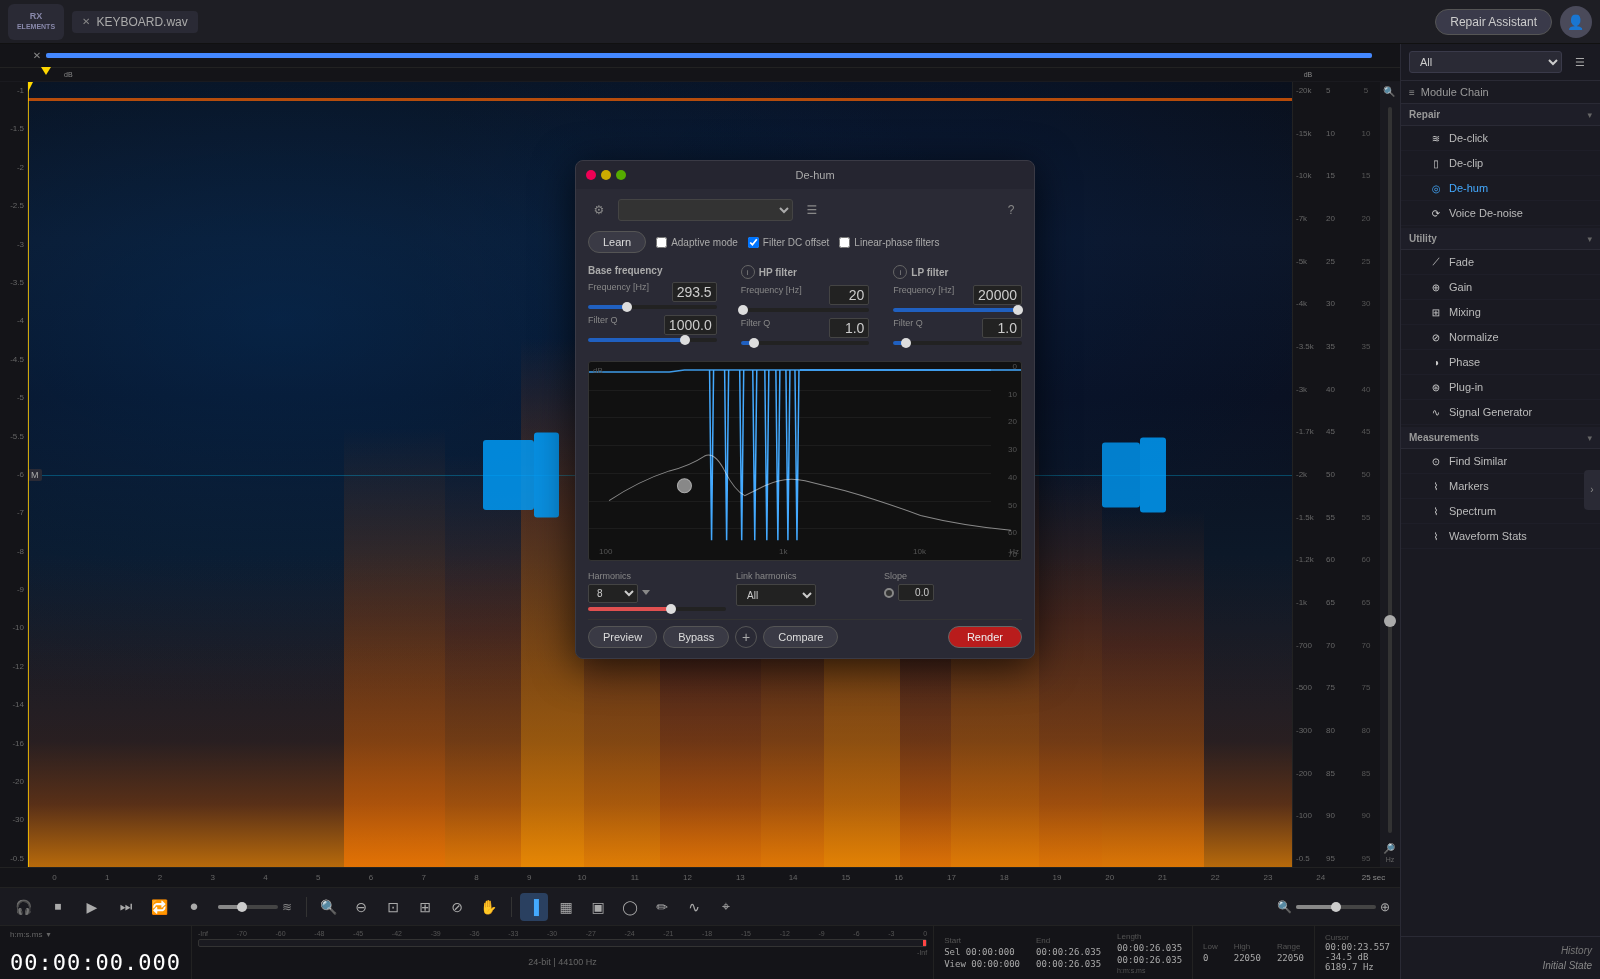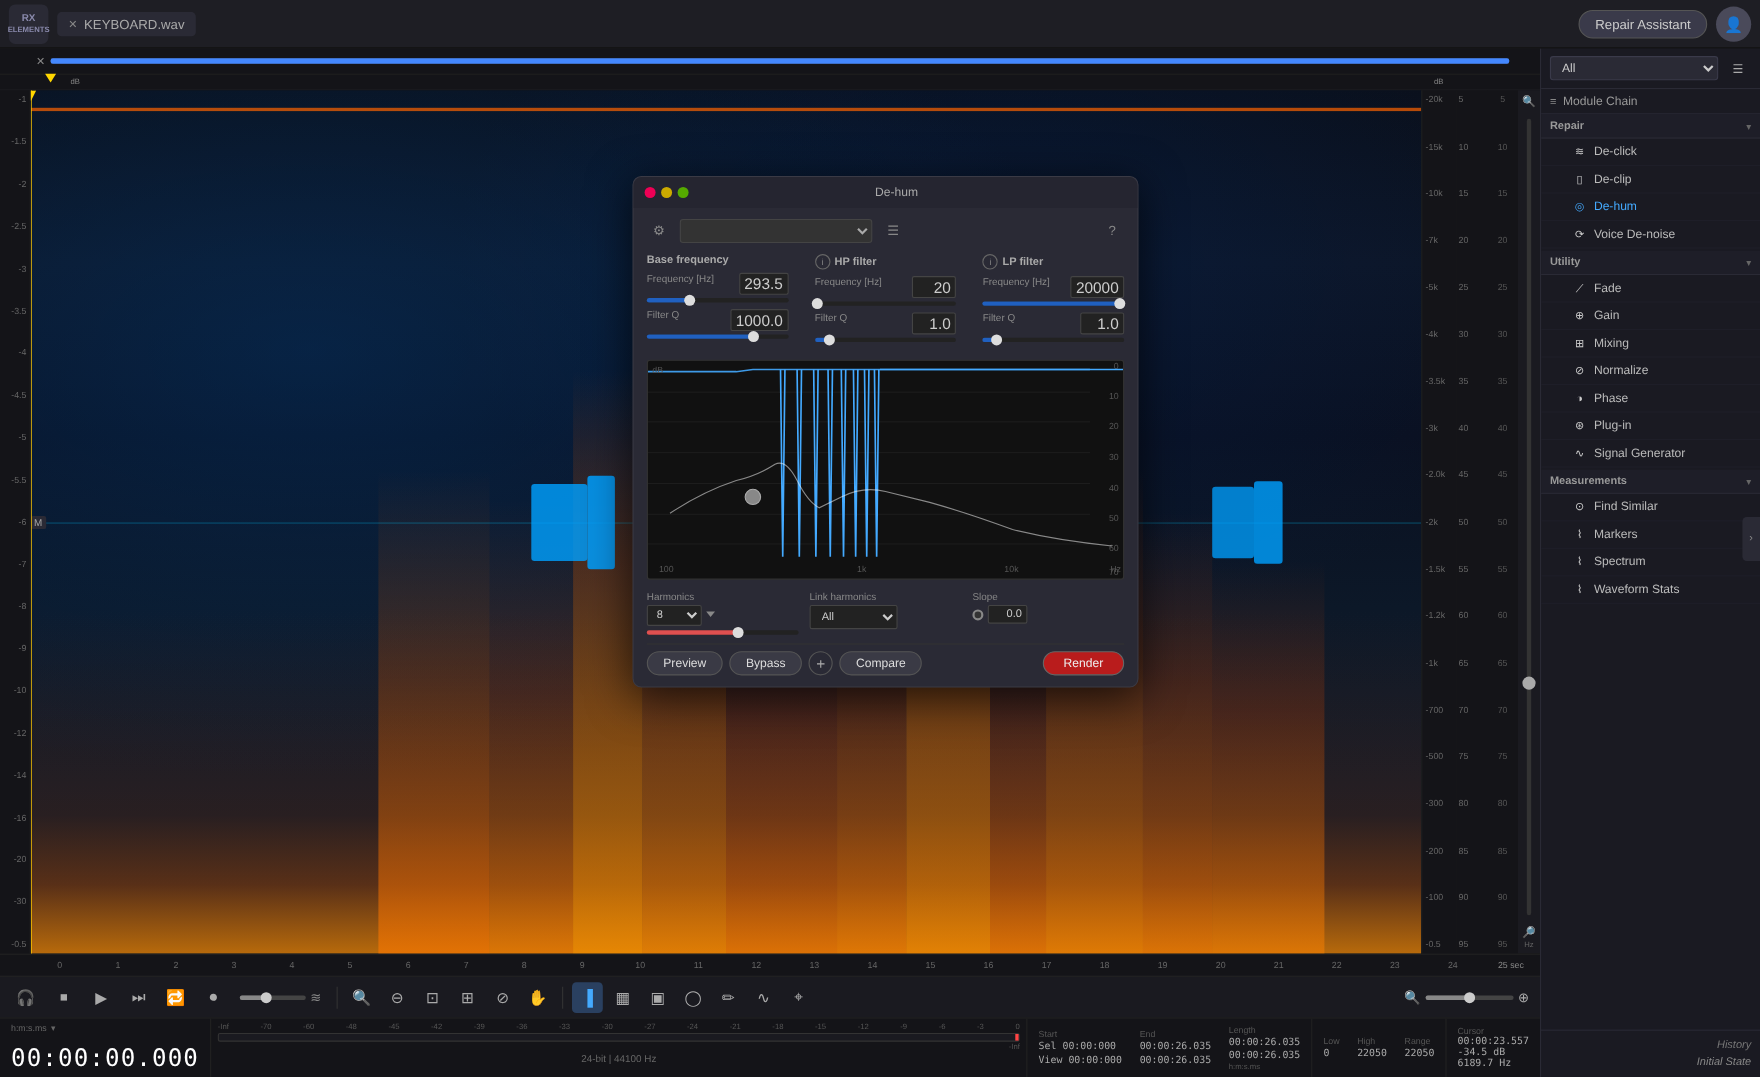--- a/index.html
+++ b/index.html
@@ -1,20 +1,20 @@
 <!DOCTYPE html>
 <html><head>
   <meta charset="utf-8">
   <style>
     * { box-sizing: border-box; margin: 0; padding: 0; }
     body { background: #1a1a1f; color: #ccc; font-family: -apple-system, BlinkMacSystemFont, 'Segoe UI', sans-serif; font-size: 11px; width: 1600px; height: 979px; overflow: hidden; display: flex; flex-direction: column; }
 
     
     .top-bar { height: 44px; background: #1e1e24; display: flex; align-items: center; padding: 0 8px; border-bottom: 1px solid #111; flex-shrink: 0; }
-    .app-logo { width: 36px; height: 36px; background: #2a2a35; border-radius: 6px; display: flex; align-items: center; justify-content: center; margin-right: 8px; flex-shrink: 0; }
+    .app-logo { width: 56px; height: 36px; background: #2a2a35; border-radius: 6px; display: flex; align-items: center; justify-content: center; margin-right: 8px; flex-shrink: 0; }
     .app-logo-text { font-size: 9px; font-weight: bold; color: #8888aa; line-height: 1.1; text-align: center; }
     .tab-item { background: #2a2a35; border-radius: 4px; padding: 4px 10px; display: flex; align-items: center; gap: 6px; color: #aaa; font-size: 12px; margin-right: 4px; }
     .tab-item .close-btn { color: #888; font-size: 10px; cursor: pointer; }
     .spacer { flex: 1; }
     .repair-assistant-btn { background: #3a3a4a; border: 1px solid #555; border-radius: 14px; padding: 5px 14px; color: #ccc; font-size: 12px; cursor: pointer; }
 
     
     .main-area { display: flex; flex: 1; overflow: hidden; }
 
     
@@ -281,21 +281,21 @@
 
       <div class="db-axis-right">
         <span>-20k</span>
         <span>-15k</span>
         <span>-10k</span>
         <span>-7k</span>
         <span>-5k</span>
         <span>-4k</span>
         <span>-3.5k</span>
         <span>-3k</span>
-        <span>-2.0k</span>
+        <span>-1.7k</span>
         <span>-2k</span>
         <span>-1.5k</span>
         <span>-1.2k</span>
         <span>-1k</span>
         <span>-700</span>
         <span>-500</span>
         <span>-300</span>
         <span>-200</span>
         <span>-100</span>
         <span>-0.5</span>
@@ -650,20 +650,35 @@
     <div class="dehum-toolbar">
       <div class="icon-btn">⚙</div>
       <select class="preset-select">
         <option></option>
       </select>
       <div class="icon-btn">☰</div>
       <div style="flex:1;"></div>
       <div class="icon-btn">?</div>
     </div>
 
+    <div class="dehum-controls">
+      <button class="learn-btn">Learn</button>
+      <label class="checkbox-label">
+        <input type="checkbox" style="">
+        <span>Adaptive mode</span>
+      </label>
+      <label class="checkbox-label">
+        <input type="checkbox" checked="" style="">
+        <span>Filter DC offset</span>
+      </label>
+      <label class="checkbox-label">
+        <input type="checkbox" style="">
+        <span>Linear-phase filters</span>
+      </label>
+    </div>
 
     <div class="filter-sections">
 
       <div class="filter-section">
         <div class="filter-section-header">
           <span class="filter-section-title">Base frequency</span>
         </div>
         <div class="filter-row">
           <div class="filter-label">
             <span>Frequency [Hz]</span>

